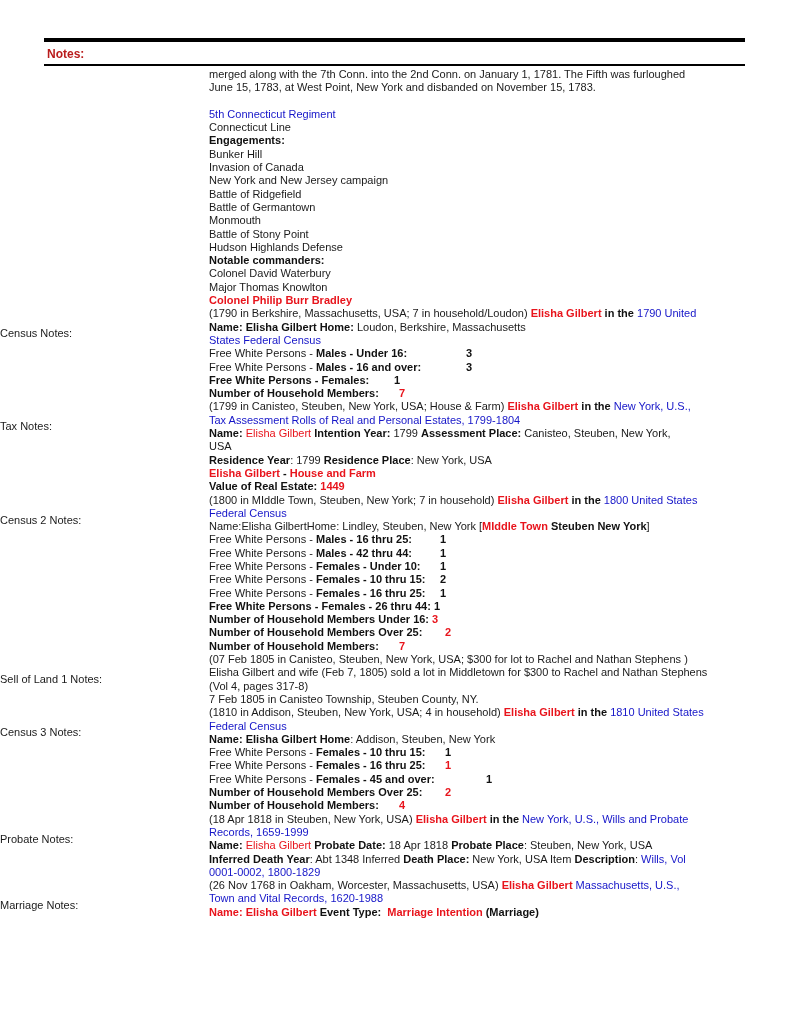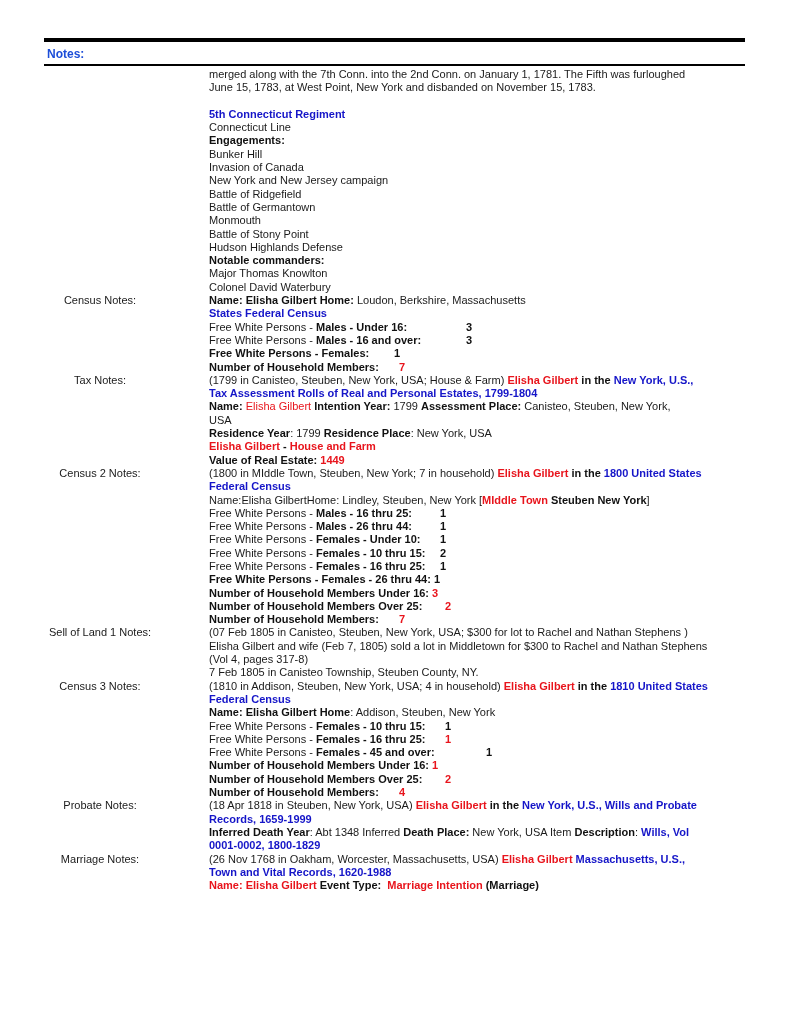--- a/index.html
+++ b/index.html
@@ -1,29 +1,29 @@
 <!DOCTYPE html>
 <html><head>
 <meta charset="utf-8">
 <style>
   html, body { margin: 0; padding: 0; background: #ffffff; }
   body { width: 791px; height: 1023px; position: relative; overflow: hidden;
          font-family: "Liberation Sans", sans-serif; font-size: 11px; color: #1a1a1a; }
   .rule-top { position: absolute; left: 44px; top: 38px; width: 701px; height: 4px; background: #000; }
-  .notes-hdr { position: absolute; left: 47px; top: 47px; font-weight: bold; font-size: 12px; color: #1d4ed8; }
+  .notes-hdr { position: absolute; left: 47px; top: 47px; font-weight: bold; font-size: 12px; color: #b91c1c; }
   .rule-sub { position: absolute; left: 44px; top: 64px; width: 701px; height: 2px; background: #000; }
   .content { position: absolute; left: 0; top: 68px; width: 791px; }
   .sec { display: flex; }
-  .lbl { width: 209px; text-align: center; padding-right: 9px; box-sizing: border-box; line-height: 13.3px; color: #1a1a1a; }
+  .lbl { width: 209px; text-align: left; padding-right: 9px; box-sizing: border-box; line-height: 13.3px; color: #1a1a1a; margin-top: 20px; }
   .body { width: 522px; line-height: 13.3px; }
   .ln { display: block; white-space: pre-wrap; }
   .b { font-weight: bold; color: #111; }
   .r { color: #e8141c; font-weight: bold; }
   .rn { color: #e8141c; }
-  .bl { color: #1515c8; font-weight: bold; }
+  .bl { color: #1515c8; font-weight: normal; }
   .u { }
   .gap { height: 13.3px; }
 </style>
 </head>
 <body>
 
 <div class="rule-top"></div>
 <div class="notes-hdr">Notes:</div>
 <div class="rule-sub"></div>
 
@@ -40,28 +40,30 @@
       <span class="ln b">Engagements:</span>
       <span class="ln">Bunker Hill</span>
       <span class="ln">Invasion of Canada</span>
       <span class="ln">New York and New Jersey campaign</span>
       <span class="ln">Battle of Ridgefield</span>
       <span class="ln">Battle of Germantown</span>
       <span class="ln">Monmouth</span>
       <span class="ln">Battle of Stony Point</span>
       <span class="ln">Hudson Highlands Defense</span>
       <span class="ln b">Notable commanders:</span>
+      <span class="ln">Colonel David Waterbury</span>
       <span class="ln">Major Thomas Knowlton</span>
-      <span class="ln">Colonel David Waterbury</span>
+      <span class="ln r">Colonel Philip Burr Bradley</span>
     </div>
   </div>
 
   <div class="sec">
     <div class="lbl">Census Notes:</div>
     <div class="body">
+      <span class="ln"><span>(1790 in Berkshire, Massachusetts, USA; 7 in household/Loudon) </span><span class="rn b">Elisha Gilbert</span><span class="b"> in the </span><span class="bl">1790 United</span></span>
       <span class="ln"><span class="b">Name: Elisha Gilbert Home:</span><span> Loudon, Berkshire, Massachusetts</span></span>
       <span class="ln bl">States Federal Census</span>
       <span class="ln"><span>Free White Persons - </span><span class="b" style="display:inline-block;width:150px">Males - Under 16:</span><span class="b">3</span></span>
       <span class="ln"><span>Free White Persons - </span><span class="b" style="display:inline-block;width:150px">Males - 16 and over:</span><span class="b">3</span></span>
       <span class="ln"><span class="b" style="display:inline-block;width:185px">Free White Persons - Females:</span><span class="b">1</span></span>
       <span class="ln"><span class="b" style="display:inline-block;width:190px">Number of Household Members:</span><span class="rn b">7</span></span>
     </div>
   </div>
 
   <div class="sec">
@@ -77,21 +79,21 @@
     </div>
   </div>
 
   <div class="sec">
     <div class="lbl">Census 2 Notes:</div>
     <div class="body">
       <span class="ln"><span>(1800 in MIddle Town, Steuben, New York; 7 in household) </span><span class="rn b">Elisha Gilbert</span><span class="b"> in the </span><span class="bl">1800 United States</span></span>
       <span class="ln bl">Federal Census</span>
       <span class="ln"><span>Name:Elisha GilbertHome: Lindley, Steuben, New York [</span><span class="r">MIddle Town</span><span class="b"> Steuben New York</span><span>]</span></span>
       <span class="ln"><span>Free White Persons - </span><span class="b" style="display:inline-block;width:124px">Males - 16 thru 25:</span><span class="b">1</span></span>
-      <span class="ln"><span>Free White Persons - </span><span class="b" style="display:inline-block;width:124px">Males - 26 thru 44:</span><span class="b">1</span></span>
+      <span class="ln"><span>Free White Persons - </span><span class="b" style="display:inline-block;width:124px">Males - 42 thru 44:</span><span class="b">1</span></span>
       <span class="ln"><span>Free White Persons - </span><span class="b" style="display:inline-block;width:124px">Females - Under 10:</span><span class="b">1</span></span>
       <span class="ln"><span>Free White Persons - </span><span class="b" style="display:inline-block;width:124px">Females - 10 thru 15:</span><span class="b">2</span></span>
       <span class="ln"><span>Free White Persons - </span><span class="b" style="display:inline-block;width:124px">Females - 16 thru 25:</span><span class="b">1</span></span>
       <span class="ln"><span class="b">Free White Persons - Females - 26 thru 44: </span><span class="b">1</span></span>
       <span class="ln"><span class="b">Number of Household Members Under 16: </span><span class="rn b">3</span></span>
       <span class="ln"><span class="b" style="display:inline-block;width:236px">Number of Household Members Over 25: </span><span class="rn b">2</span></span>
       <span class="ln"><span class="b" style="display:inline-block;width:190px">Number of Household Members: </span><span class="rn b">7</span></span>
     </div>
   </div>
 
@@ -107,31 +109,31 @@
 
   <div class="sec">
     <div class="lbl">Census 3 Notes:</div>
     <div class="body">
       <span class="ln"><span>(1810 in Addison, Steuben, New York, USA; 4 in household) </span><span class="rn b">Elisha Gilbert</span><span class="b"> in the </span><span class="bl">1810 United States</span></span>
       <span class="ln bl">Federal Census</span>
       <span class="ln"><span class="b">Name: Elisha Gilbert Home</span><span>: Addison, Steuben, New York</span></span>
       <span class="ln"><span>Free White Persons - </span><span class="b" style="display:inline-block;width:129px">Females - 10 thru 15:</span><span class="b">1</span></span>
       <span class="ln"><span>Free White Persons - </span><span class="b" style="display:inline-block;width:129px">Females - 16 thru 25:</span><span class="rn b">1</span></span>
       <span class="ln"><span>Free White Persons - </span><span class="b" style="display:inline-block;width:170px">Females - 45 and over:</span><span class="b">1</span></span>
-      <span class="ln"><span class="b">Number of Household Members Under 16: </span><span class="rn b">1</span></span>
       <span class="ln"><span class="b" style="display:inline-block;width:236px">Number of Household Members Over 25: </span><span class="rn b">2</span></span>
       <span class="ln"><span class="b" style="display:inline-block;width:190px">Number of Household Members: </span><span class="rn b">4</span></span>
     </div>
   </div>
 
   <div class="sec">
     <div class="lbl">Probate Notes:</div>
     <div class="body">
       <span class="ln"><span>(18 Apr 1818 in Steuben, New York, USA) </span><span class="rn b">Elisha Gilbert</span><span class="b"> in the </span><span class="bl">New York, U.S., Wills and Probate</span></span>
       <span class="ln bl">Records, 1659-1999</span>
+      <span class="ln"><span class="b">Name: </span><span class="rn">Elisha Gilbert</span><span class="b"> Probate Date:</span><span> 18 Apr 1818 </span><span class="b">Probate Place</span><span>: Steuben, New York, USA</span></span>
       <span class="ln"><span class="b">Inferred Death Year</span><span>: Abt 1348 Inferred </span><span class="b">Death Place:</span><span> New York, USA Item </span><span class="b">Description</span><span>: </span><span class="bl">Wills, Vol</span></span>
       <span class="ln bl">0001-0002, 1800-1829</span>
     </div>
   </div>
 
   <div class="sec">
     <div class="lbl">Marriage Notes:</div>
     <div class="body">
       <span class="ln"><span>(26 Nov 1768 in Oakham, Worcester, Massachusetts, USA) </span><span class="rn b">Elisha Gilbert</span><span class="bl"> Massachusetts, U.S.,</span></span>
       <span class="ln bl">Town and Vital Records, 1620-1988</span>

